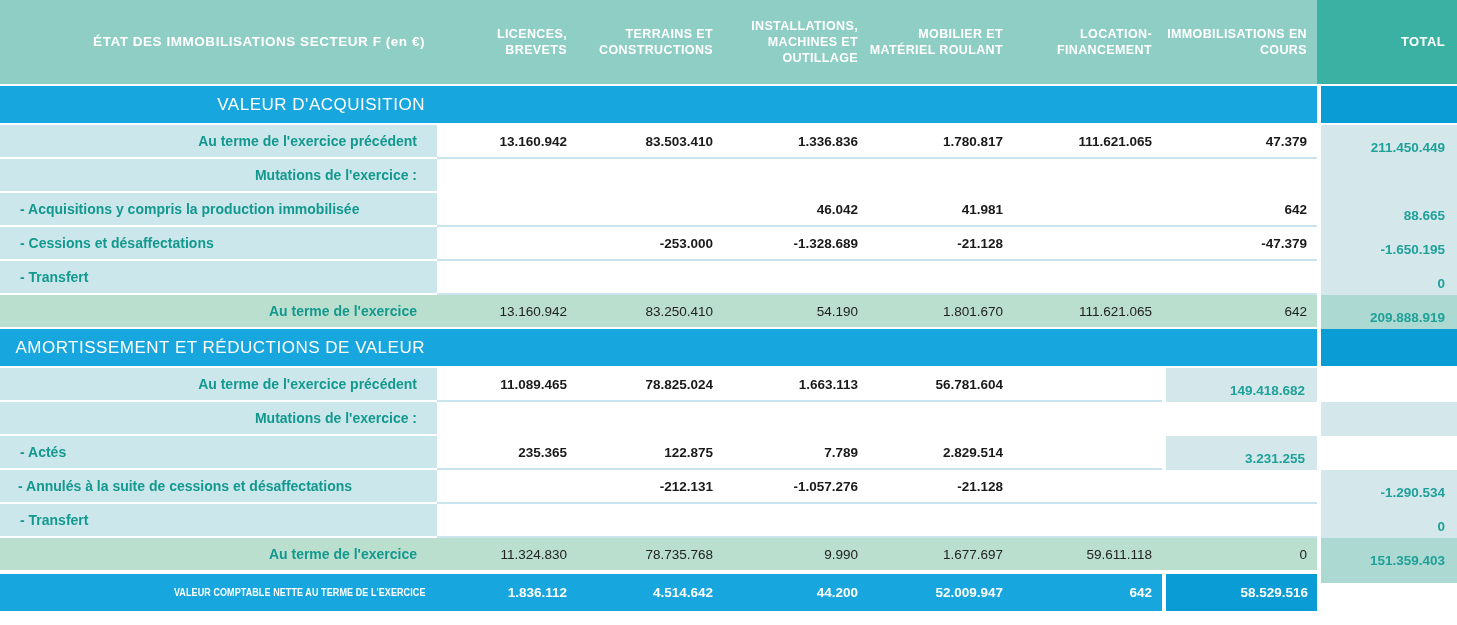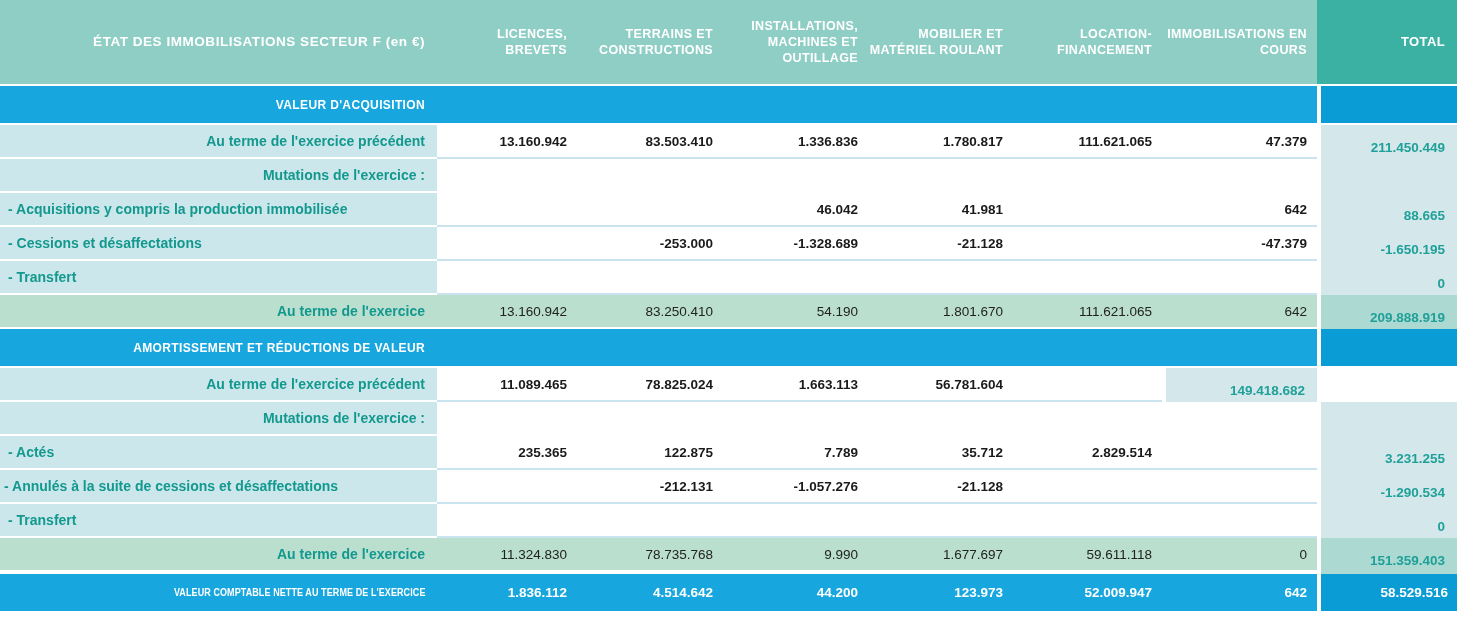--- a/index.html
+++ b/index.html
@@ -13,30 +13,30 @@
   html,body{margin:0;padding:0;}
   body{width:1457px;height:625px;background:#fff;font-family:"Liberation Sans",sans-serif;overflow:hidden;}
   .table{width:1457px;}
   .thead{display:grid;grid-template-columns:var(--cols);height:84px;margin-bottom:2px;}
   .th{background:var(--c-header);color:#fff;font-weight:bold;font-size:12.5px;letter-spacing:.03em;
       display:flex;align-items:center;justify-content:flex-end;text-align:right;
       padding-right:10px;line-height:1.3;box-sizing:border-box;}
   .th.title{font-size:13.5px;letter-spacing:.04em;padding-right:12px;}
   .th.total{background:var(--c-header-dark);padding-right:12px;font-size:13px;padding-left:37px;}
   .bar{display:grid;grid-template-columns:437px 880px 140px;height:37px;margin-bottom:2px;}
-  .bar .lbl{background:var(--c-blue);color:#fff;font-weight:bold;font-size:12px;letter-spacing:.03em;
+  .bar .lbl{background:var(--c-blue);color:#fff;font-weight:normal;font-size:17px;letter-spacing:.03em;
       display:flex;align-items:center;justify-content:flex-end;padding-right:12px;box-sizing:border-box;}
   .bar .mid{background:var(--c-blue);}
   .bar .cap{background:var(--c-blue-dark);border-left:4px solid #fff;box-sizing:border-box;}
   .row{display:grid;grid-template-columns:var(--cols);height:34px;}
   .c{box-sizing:border-box;}
   .lab{height:32px;background:var(--c-label);color:var(--c-teal-text);font-weight:bold;font-size:14px;
       display:flex;align-items:center;}
-  .lab.r{justify-content:flex-end;padding-right:12px;text-align:right;}
-  .lab.l{justify-content:flex-start;padding-left:8px;}
+  .lab.r{justify-content:flex-end;padding-right:20px;text-align:right;}
+  .lab.l{justify-content:flex-start;padding-left:20px;}
   .num{height:34px;background:#fff;border-bottom:2px solid var(--c-line);
       display:flex;align-items:center;justify-content:flex-end;padding-right:10px;
       font-size:13.5px;font-weight:bold;color:var(--c-num);}
   .tot{height:45px;background:var(--c-tot);border-left:4px solid #fff;
       color:var(--c-tot-text);font-weight:bold;font-size:13.5px;
       display:flex;align-items:center;justify-content:flex-end;padding-right:12px;}
   .row.merge .num{border-bottom-color:#fff;}
   .row.merge .tot{height:34px;}
   .row.green .lab{background:var(--c-green);text-align:right;}
   .row.green .num{background:var(--c-green);border-bottom:none;height:32px;font-weight:normal;color:#222;}
@@ -151,27 +151,26 @@
         <div class="c num"></div>
         <div class="c num"></div>
         <div class="c num"></div>
         <div class="c tot"></div>
       </div>
       <div class="row">
         <div class="c lab l">- Actés</div>
         <div class="c num">235.365</div>
         <div class="c num">122.875</div>
         <div class="c num">7.789</div>
-        <div class="c num">35.712</div>
         <div class="c num">2.829.514</div>
         <div class="c num"></div>
         <div class="c tot">3.231.255</div>
       </div>
       <div class="row">
-        <div class="c lab l" style="padding-left: 4px;">- Annulés à la suite de cessions et désaffectations</div>
+        <div class="c lab l" style="padding-left: 18px;">- Annulés à la suite de cessions et désaffectations</div>
         <div class="c num"></div>
         <div class="c num">-212.131</div>
         <div class="c num">-1.057.276</div>
         <div class="c num">-21.128</div>
         <div class="c num"></div>
         <div class="c num"></div>
         <div class="c tot">-1.290.534</div>
       </div>
       <div class="row">
         <div class="c lab l">- Transfert</div>
@@ -194,18 +193,17 @@
         <div class="c tot">151.359.403</div>
       </div>
     </div>
   <div class="footer" id="tfooter">
       <div class="f f-lab">
         <span>VALEUR COMPTABLE NETTE AU TERME DE L'EXERCICE</span>
       </div>
       <div class="f f-num">1.836.112</div>
       <div class="f f-num">4.514.642</div>
       <div class="f f-num">44.200</div>
-      <div class="f f-num">123.973</div>
       <div class="f f-num">52.009.947</div>
       <div class="f f-num">642</div>
       <div class="f f-tot">58.529.516</div>
     </div>
 </div>
 
 </body></html>

